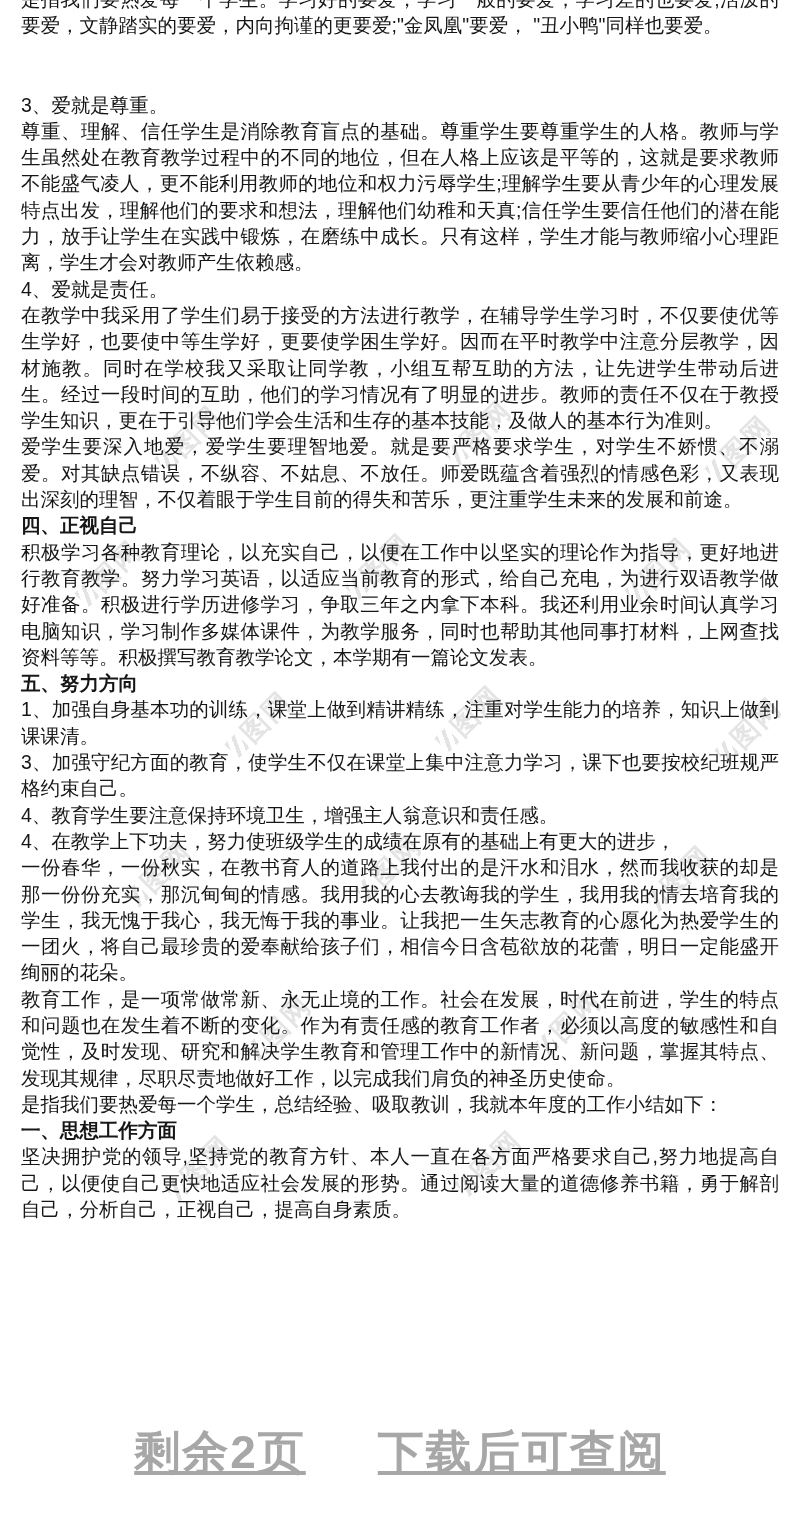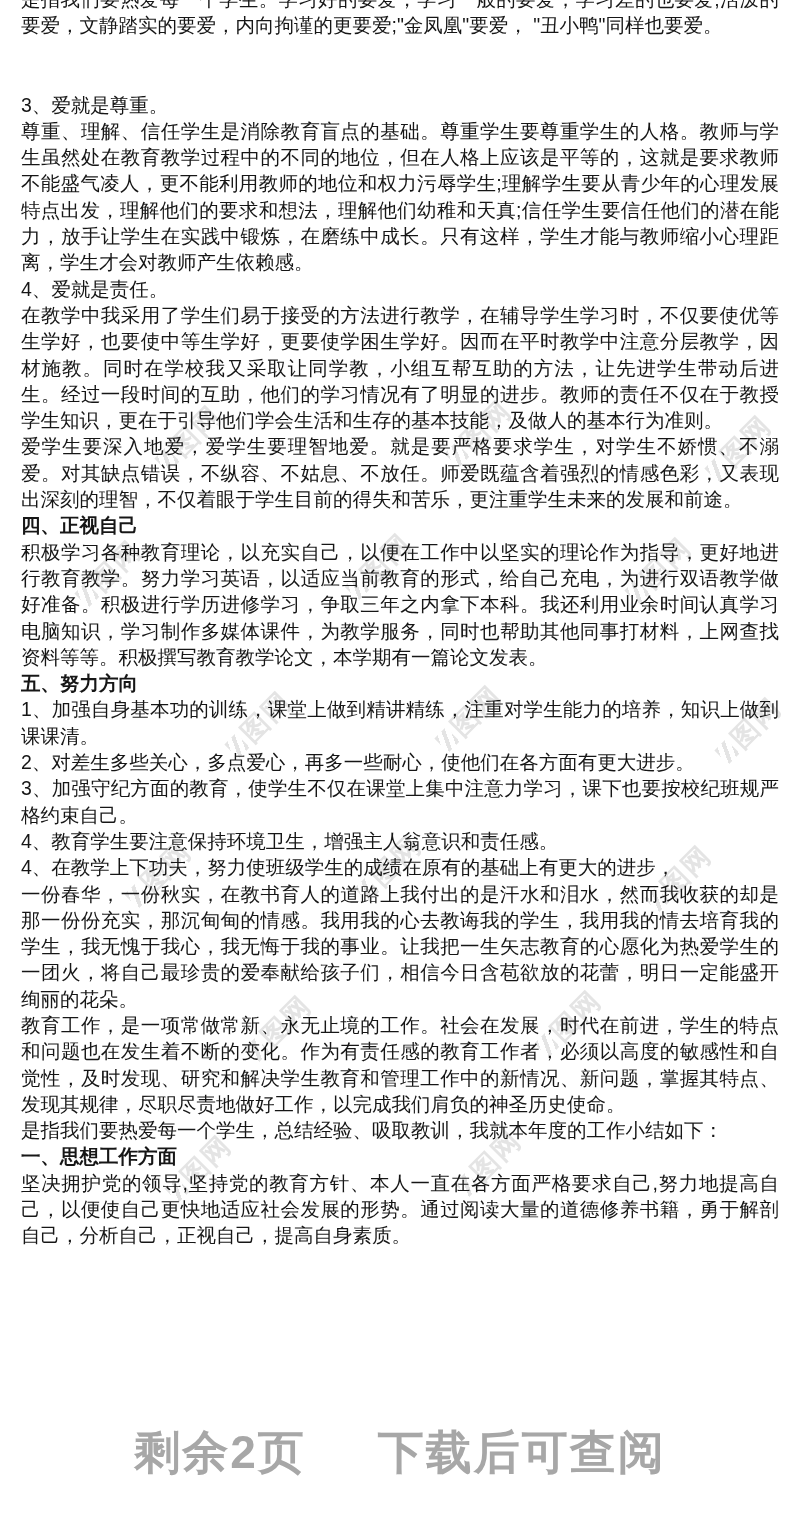--- a/index.html
+++ b/index.html
@@ -74,20 +74,21 @@
     top: 1422px;
     display: flex;
     justify-content: center;
     align-items: baseline;
     gap: 72px;
     font-weight: bold;
     font-size: 46px;
     color: #a7a7a7;
     z-index: 1;
     letter-spacing: 2px;
+    text-decoration: underline;
   }
 </style>
 </head>
 <body>
 
 <div class="page">
 
   <div class="wm-layer">
     <span class="wm">
         <i class="wm-bars"></i>
@@ -159,21 +160,20 @@
     <p class="clip-top">是指我们要热爱每一个学生。学习好的要爱，学习一般的要爱，学习差的也要爱;活泼的要爱，文静踏实的要爱，内向拘谨的更要爱;"金凤凰"要爱， "丑小鸭"同样也要爱。</p>
     <p>3、爱就是尊重。</p>
     <p>尊重、理解、信任学生是消除教育盲点的基础。尊重学生要尊重学生的人格。教师与学生虽然处在教育教学过程中的不同的地位，但在人格上应该是平等的，这就是要求教师不能盛气凌人，更不能利用教师的地位和权力污辱学生;理解学生要从青少年的心理发展特点出发，理解他们的要求和想法，理解他们幼稚和天真;信任学生要信任他们的潜在能力，放手让学生在实践中锻炼，在磨练中成长。只有这样，学生才能与教师缩小心理距离，学生才会对教师产生依赖感。</p>
     <p>4、爱就是责任。</p>
     <p>在教学中我采用了学生们易于接受的方法进行教学，在辅导学生学习时，不仅要使优等生学好，也要使中等生学好，更要使学困生学好。因而在平时教学中注意分层教学，因材施教。同时在学校我又采取让同学教，小组互帮互助的方法，让先进学生带动后进生。经过一段时间的互助，他们的学习情况有了明显的进步。教师的责任不仅在于教授学生知识，更在于引导他们学会生活和生存的基本技能，及做人的基本行为准则。</p>
     <p>爱学生要深入地爱，爱学生要理智地爱。就是要严格要求学生，对学生不娇惯、不溺爱。对其缺点错误，不纵容、不姑息、不放任。师爱既蕴含着强烈的情感色彩，又表现出深刻的理智，不仅着眼于学生目前的得失和苦乐，更注重学生未来的发展和前途。</p>
     <p class="bold">四、正视自己</p>
     <p>积极学习各种教育理论，以充实自己，以便在工作中以坚实的理论作为指导，更好地进行教育教学。努力学习英语，以适应当前教育的形式，给自己充电，为进行双语教学做好准备。积极进行学历进修学习，争取三年之内拿下本科。我还利用业余时间认真学习电脑知识，学习制作多媒体课件，为教学服务，同时也帮助其他同事打材料，上网查找资料等等。积极撰写教育教学论文，本学期有一篇论文发表。</p>
     <p class="bold">五、努力方向</p>
     <p>1、加强自身基本功的训练，课堂上做到精讲精练，注重对学生能力的培养，知识上做到课课清。</p>
-    <p>2、对差生多些关心，多点爱心，再多一些耐心，使他们在各方面有更大进步。</p>
     <p>3、加强守纪方面的教育，使学生不仅在课堂上集中注意力学习，课下也要按校纪班规严格约束自己。</p>
     <p>4、教育学生要注意保持环境卫生，增强主人翁意识和责任感。</p>
     <p>4、在教学上下功夫，努力使班级学生的成绩在原有的基础上有更大的进步，</p>
     <p>一份春华，一份秋实，在教书育人的道路上我付出的是汗水和泪水，然而我收获的却是那一份份充实，那沉甸甸的情感。我用我的心去教诲我的学生，我用我的情去培育我的学生，我无愧于我心，我无悔于我的事业。让我把一生矢志教育的心愿化为热爱学生的一团火，将自己最珍贵的爱奉献给孩子们，相信今日含苞欲放的花蕾，明日一定能盛开绚丽的花朵。</p>
     <p>教育工作，是一项常做常新、永无止境的工作。社会在发展，时代在前进，学生的特点和问题也在发生着不断的变化。作为有责任感的教育工作者，必须以高度的敏感性和自觉性，及时发现、研究和解决学生教育和管理工作中的新情况、新问题，掌握其特点、发现其规律，尽职尽责地做好工作，以完成我们肩负的神圣历史使命。</p>
     <p>是指我们要热爱每一个学生，总结经验、吸取教训，我就本年度的工作小结如下：</p>
     <p class="bold">一、思想工作方面</p>
     <p>坚决拥护党的领导,坚持党的教育方针、本人一直在各方面严格要求自己,努力地提高自己，以便使自己更快地适应社会发展的形势。通过阅读大量的道德修养书籍，勇于解剖自己，分析自己，正视自己，提高自身素质。</p>
   </div>
 

